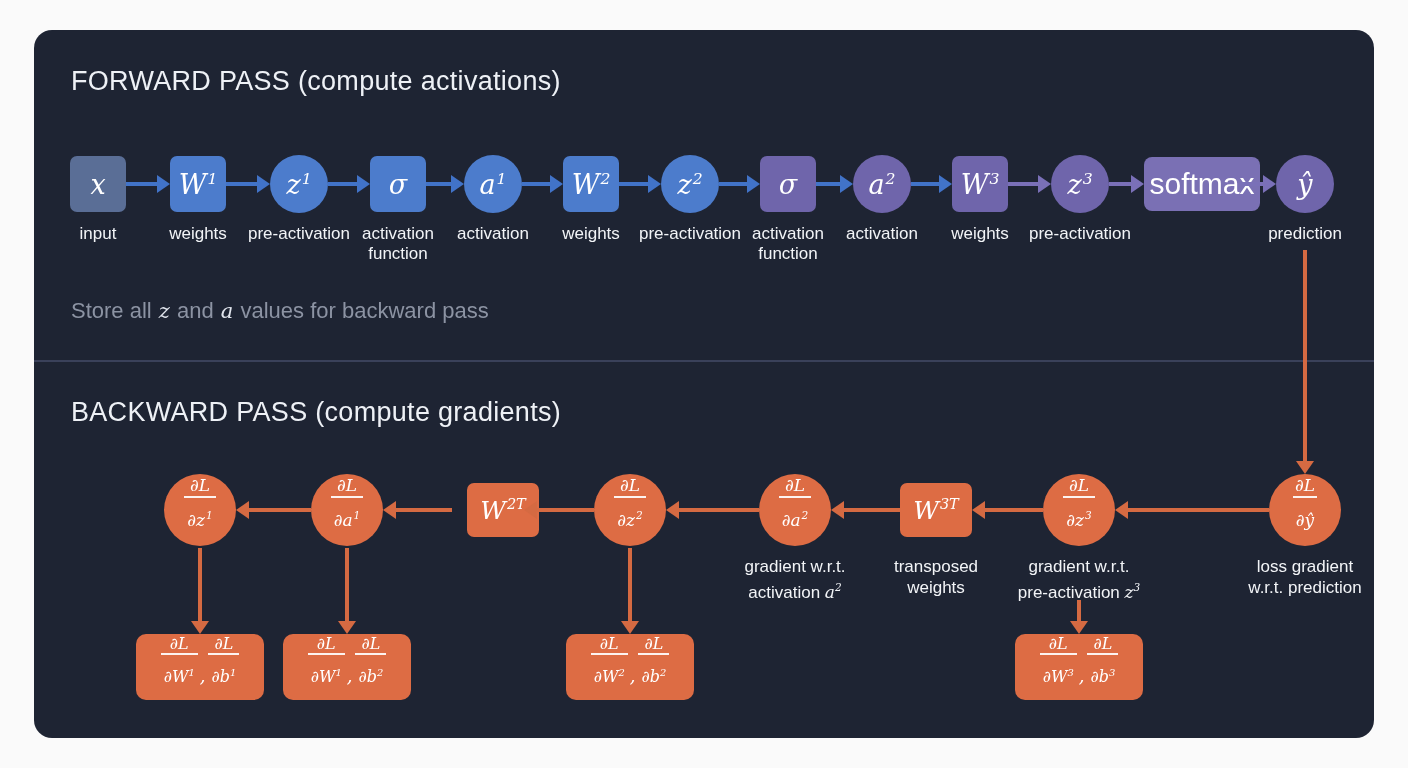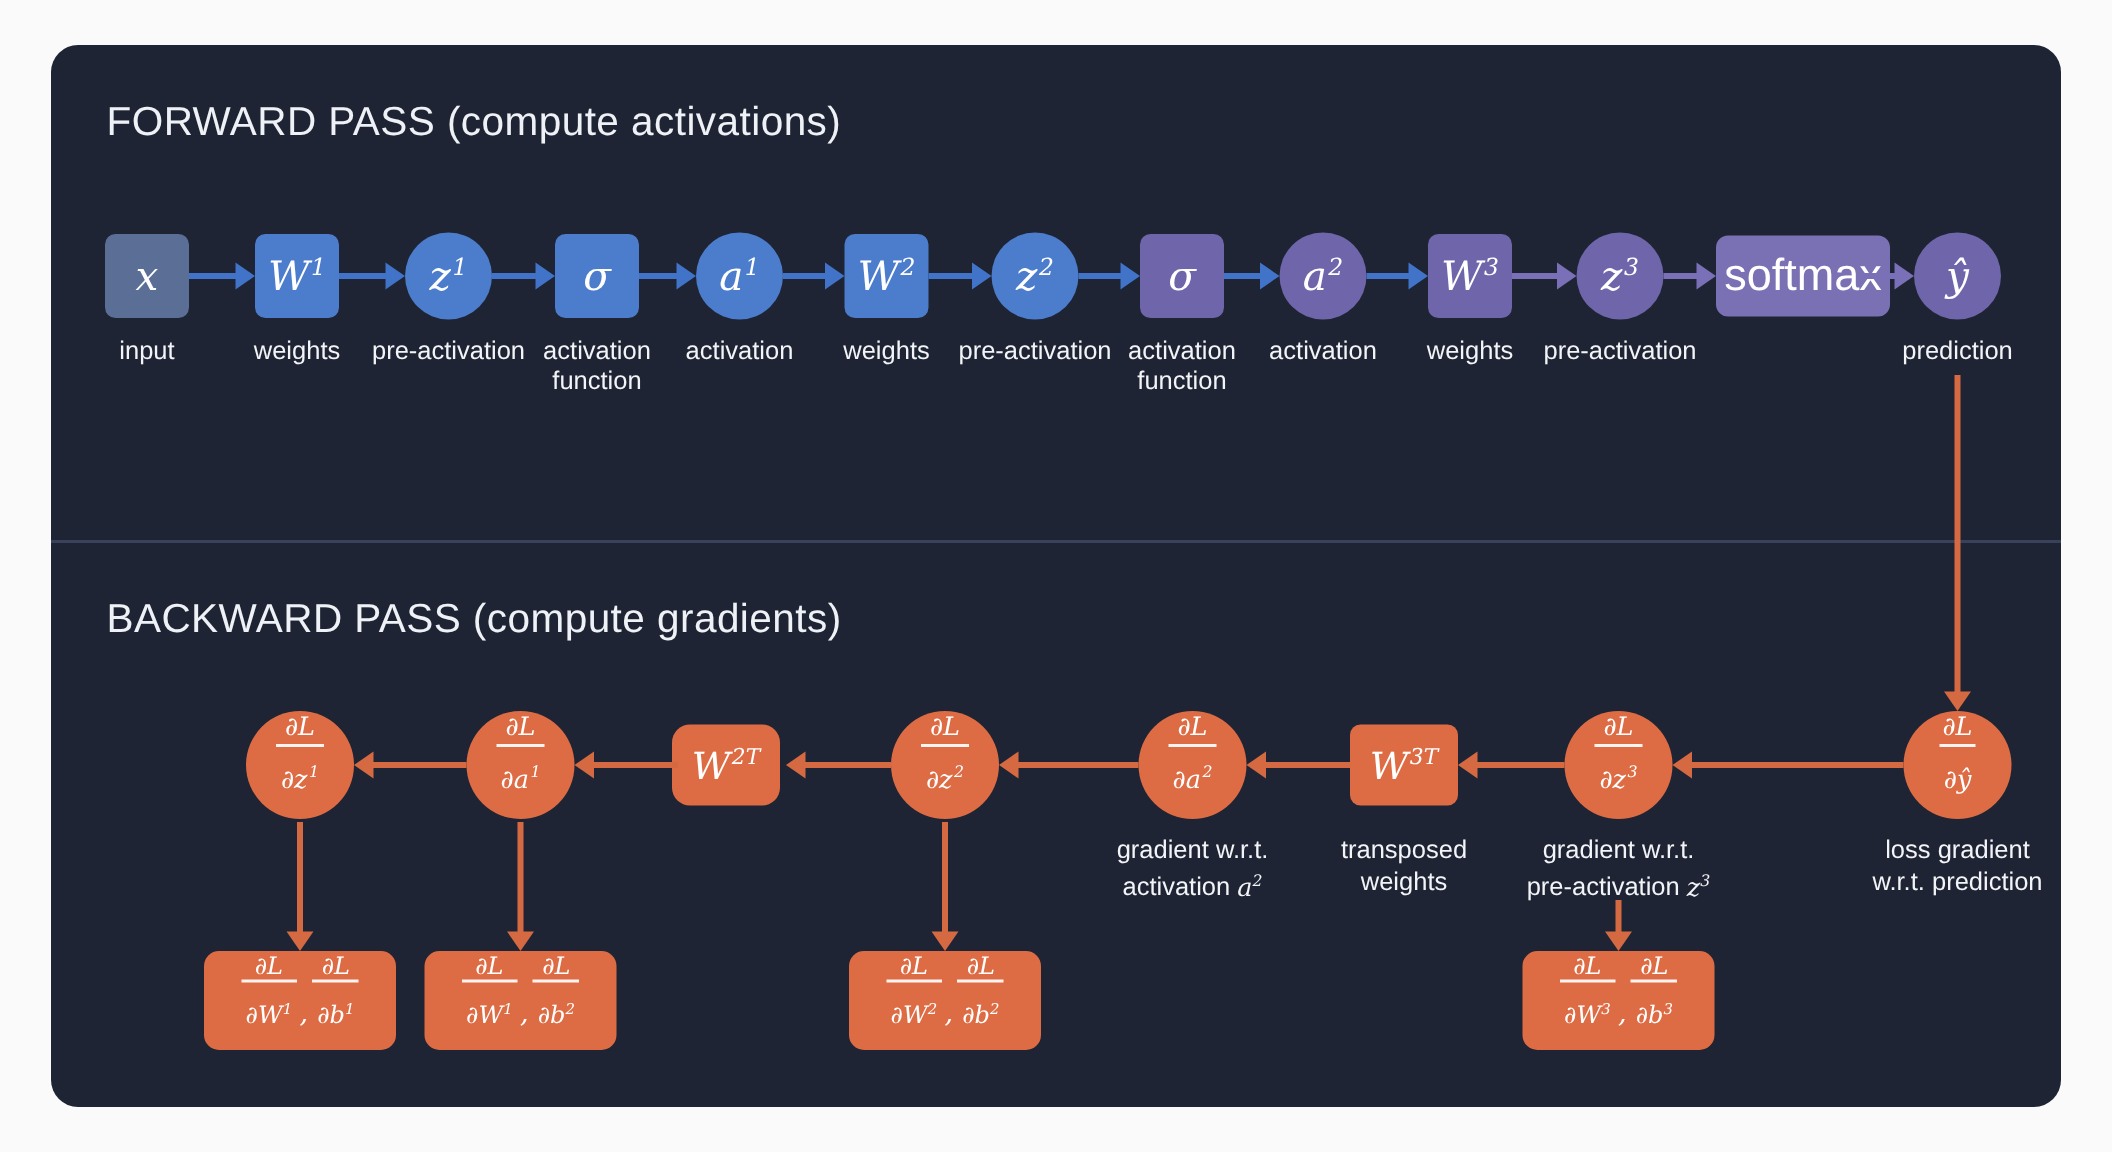--- a/index.html
+++ b/index.html
@@ -39,20 +39,21 @@
   .gbox .comma{font-family:"DejaVu Serif",serif;font-style:italic;font-size:18px;margin:16px 3px 0 2px;}
   .hline,.vline{position:absolute;}
   .ah{position:absolute;width:0;height:0;}
 </style>
 </head>
 <body>
 
 <div class="canvas">
   <div class="card">
     <div class="title t-forward">FORWARD PASS (compute activations)</div>
+    <div class="note"><span>Store all </span><span class="m">z</span><span> and </span><span class="m">a</span><span> values for backward pass</span></div>
     <div class="divider"></div>
     <div class="title t-backward">BACKWARD PASS (compute gradients)</div>
   <div class="node square c-muted" style="left: 36px; top: 126px;">
         <span class="m">x</span>
       </div>
       <div class="flabel" style="left: -11px; top: 194px;">input</div>
       <div class="node square c-blue" style="left: 136px; top: 126px;">
         <span class="m">W<sup>1</sup></span>
       </div>
       <div class="flabel" style="left: 89px; top: 194px;">weights</div>
@@ -128,21 +129,21 @@
           <span class="fnum">∂L</span>
           <span class="fden">∂z<sup>1</sup></span>
         </span>
       </div>
       <div class="node bnode circle c-orange" style="left: 277px; top: 444px;">
         <span class="frac">
           <span class="fnum">∂L</span>
           <span class="fden">∂a<sup>1</sup></span>
         </span>
       </div>
-      <div class="node bnode square c-orange" style="left: 414px; top: 453px; border-radius: 12px;">
+      <div class="node bnode square c-orange" style="left: 433px; top: 453px;">
         <span class="m">W<sup>2T</sup></span>
       </div>
       <div class="node bnode circle c-orange" style="left: 560px; top: 444px;">
         <span class="frac">
           <span class="fnum">∂L</span>
           <span class="fden">∂z<sup>2</sup></span>
         </span>
       </div>
       <div class="node bnode circle c-orange" style="left: 725px; top: 444px;">
         <span class="frac">

